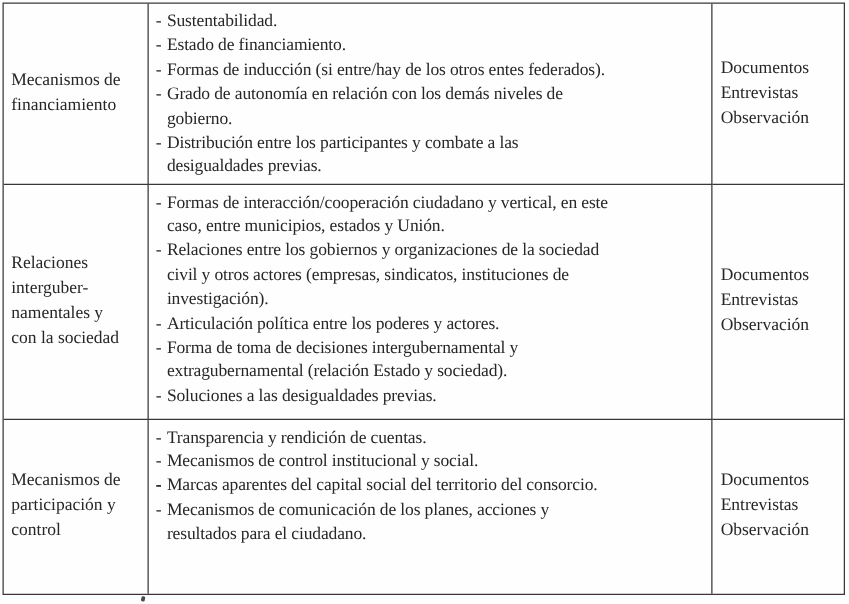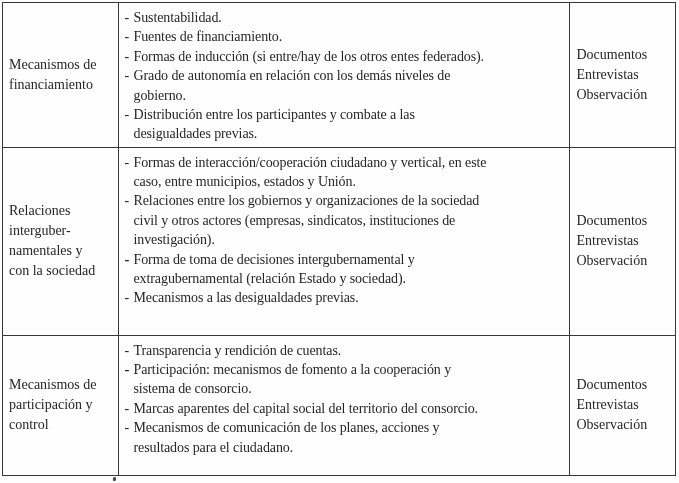--- a/index.html
+++ b/index.html
@@ -84,21 +84,21 @@
       <span class="cat-text">Mecanismos de
 financiamiento</span>
     </div>
     <div class="cell items-cell">
       <div class="item">
         <span class="dash">-</span>
         <span class="item-text">Sustentabilidad.</span>
       </div>
       <div class="item">
         <span class="dash">-</span>
-        <span class="item-text">Fuentes de financiamiento.</span>
+        <span class="item-text">Estado de financiamiento.</span>
       </div>
       <div class="item">
         <span class="dash">-</span>
         <span class="item-text">Formas de inducción (si entre/hay de los otros entes federados).</span>
       </div>
       <div class="item">
         <span class="dash">-</span>
         <span class="item-text">Grado de autonomía en relación con los demás niveles de
 gobierno.</span>
       </div>
@@ -127,54 +127,54 @@
 caso, entre municipios, estados y Unión.</span>
       </div>
       <div class="item">
         <span class="dash">-</span>
         <span class="item-text">Relaciones entre los gobiernos y organizaciones de la sociedad
 civil y otros actores (empresas, sindicatos, instituciones de
 investigación).</span>
       </div>
       <div class="item">
         <span class="dash">-</span>
+        <span class="item-text">Articulación política entre los poderes y actores.</span>
       </div>
       <div class="item">
         <span class="dash">-</span>
         <span class="item-text">Forma de toma de decisiones intergubernamental y
 extragubernamental (relación Estado y sociedad).</span>
       </div>
       <div class="item">
         <span class="dash">-</span>
-        <span class="item-text">Mecanismos a las desigualdades previas.</span>
+        <span class="item-text">Soluciones a las desigualdades previas.</span>
       </div>
     </div>
     <div class="cell src-cell last-col">
       <div class="src-label">Documentos</div>
       <div class="src-label">Entrevistas</div>
       <div class="src-label">Observación</div>
     </div>
 
     <div class="cell cat-cell last-row">
       <span class="cat-text">Mecanismos de
 participación y
 control</span>
     </div>
     <div class="cell items-cell last-row">
       <div class="item">
         <span class="dash">-</span>
         <span class="item-text">Transparencia y rendición de cuentas.</span>
       </div>
       <div class="item">
         <span class="dash">-</span>
+        <span class="item-text">Mecanismos de control institucional y social.</span>
       </div>
       <div class="item">
         <span class="dash">-</span>
-        <span class="item-text">Participación: mecanismos de fomento a la cooperación y
-sistema de consorcio.</span>
       </div>
       <div class="item">
         <span class="dash">-</span>
         <span class="item-text">Marcas aparentes del capital social del territorio del consorcio.</span>
       </div>
       <div class="item">
         <span class="dash">-</span>
         <span class="item-text">Mecanismos de comunicación de los planes, acciones y
 resultados para el ciudadano.</span>
       </div>

